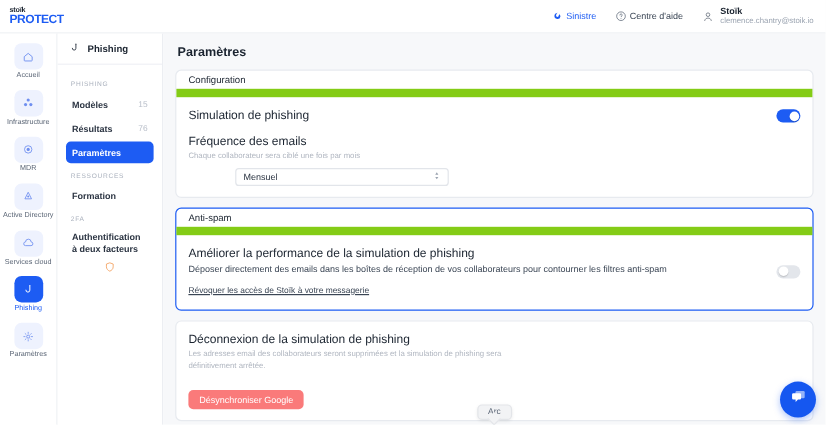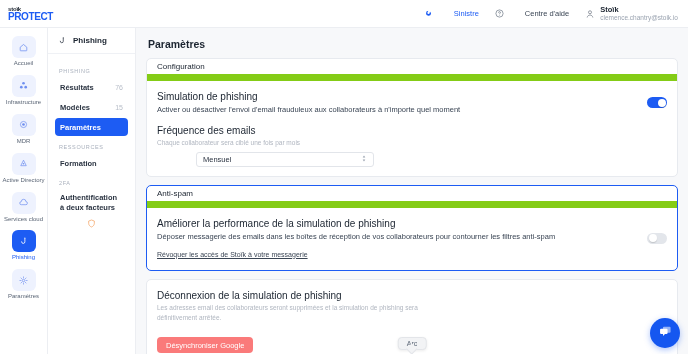--- a/index.html
+++ b/index.html
@@ -16,21 +16,21 @@
     height: 28px; flex: 0 0 28px;
     display: flex; align-items: center;
     background: #ffffff;
     padding: 0 10px 0 8px;
     border-bottom: 1px solid #eceef2;
   }
   .logo { display:flex; flex-direction:column; line-height:1;justify-content:space-between; }
   .logo-top { font-size: 6px; font-weight: 700; color:#1b2430; letter-spacing:-0.2px; }
   .logo-bot { font-size: 10px; font-weight: 800; color:#1d5cf3; letter-spacing:-0.4px; }
   .topbar-right { margin-left:auto; display:flex; align-items:center; gap:16px; }
-  .tb-item { display:flex; align-items:center; gap:20px; font-size:7.5px; color:#3a4554; white-space:nowrap; }
+  .tb-item { display:flex; align-items:center; gap:2px; font-size:7.5px; color:#3a4554; white-space:nowrap; }
   .tb-item.blue { color:#1d5cf3; }
   .tb-icon { display:inline-flex; width:10px; height:10px; align-items:center; justify-content:center; }
   .user-block { display:flex; align-items:center; gap:5px; }
   .user-text { display:flex; flex-direction:column; line-height:1.25; }
   .user-name { font-size:7.5px; font-weight:700; color:#1b2430; }
   .user-mail { font-size:6.5px; color:#9aa3b0; }
 
   
   .body { flex:1; display:flex; min-height:0; }
 
@@ -289,27 +289,27 @@
             </svg>
         </span>
         <span class="subnav-head-label">Phishing</span>
       </div>
 
       <div class="subnav-body">
 
         <div class="nav-group-title">PHISHING</div>
 
         <div class="nav-item">
+          <span class="nav-item-label">Modèles</span>
+          <span class="nav-item-count">15</span>
+        </div>
+
+        <div class="nav-item">
           <span class="nav-item-label">Résultats</span>
           <span class="nav-item-count">76</span>
-        </div>
-
-        <div class="nav-item">
-          <span class="nav-item-label">Modèles</span>
-          <span class="nav-item-count">15</span>
         </div>
 
         <div class="nav-item active">
           <span class="nav-item-label">Paramètres</span>
         </div>
 
         <div class="nav-group-title">RESSOURCES</div>
 
         <div class="nav-item">
           <span class="nav-item-label">Formation</span>
@@ -333,21 +333,20 @@
 
       <div class="page-title">Paramètres</div>
 
       <div class="card">
         <div class="card-head">Configuration</div>
         <div class="card-body">
 
           <div class="row">
             <div class="row-text">
               <div class="lbl-strong">Simulation de phishing</div>
-              <div class="lbl-norm">Activer ou désactiver l'envoi d'email frauduleux aux collaborateurs à n'importe quel moment</div>
             </div>
             <div class="toggle on">
               <span class="knob"></span>
             </div>
           </div>
 
           <div style="margin-top:7px;">
             <div class="lbl-strong">Fréquence des emails</div>
             <div class="lbl-sub">Chaque collaborateur sera ciblé une fois par mois</div>
             <div class="select-wrap">
@@ -362,21 +361,21 @@
 
         </div>
       </div>
 
       <div class="card highlight">
         <div class="card-head">Anti-spam</div>
         <div class="card-body">
           <div class="row">
             <div class="row-text">
               <div class="lbl-strong">Améliorer la performance de la simulation de phishing</div>
-              <div class="lbl-norm">Déposer messagerie des emails dans les boîtes de réception de vos collaborateurs pour contourner les filtres anti-spam</div>
+              <div class="lbl-norm">Déposer directement des emails dans les boîtes de réception de vos collaborateurs pour contourner les filtres anti-spam</div>
               <span class="link-underline">Révoquer les accès de Stoïk à votre messagerie</span>
             </div>
             <div class="toggle off">
               <span class="knob"></span>
             </div>
           </div>
         </div>
       </div>
 
       <div class="card">

